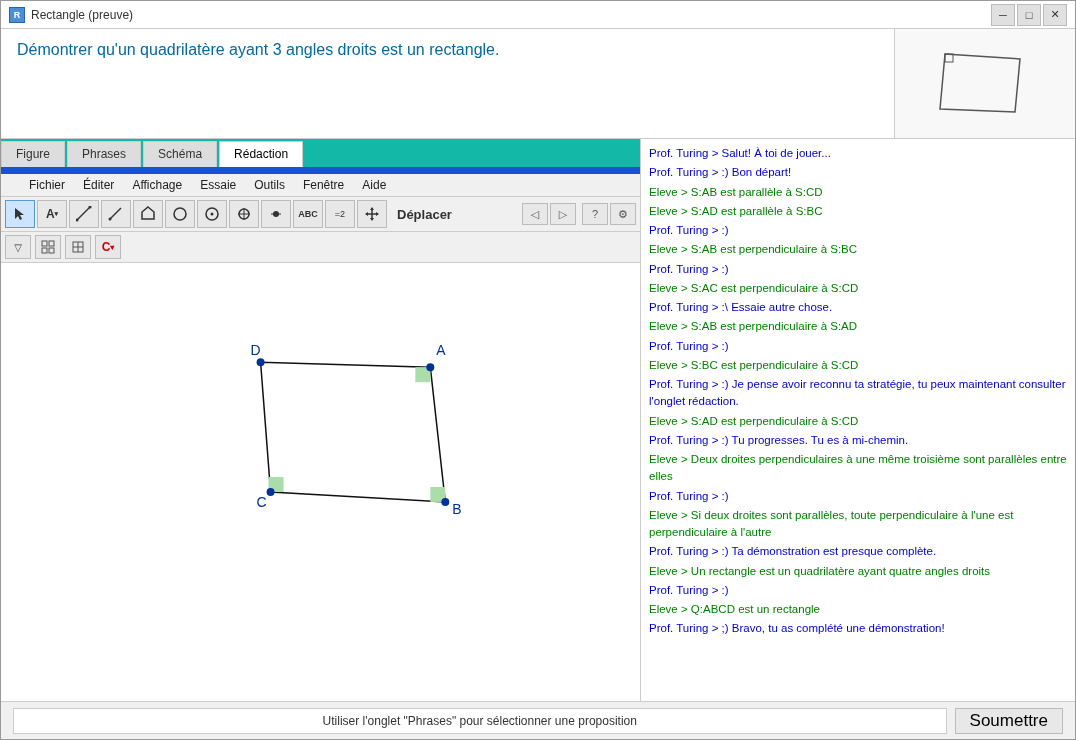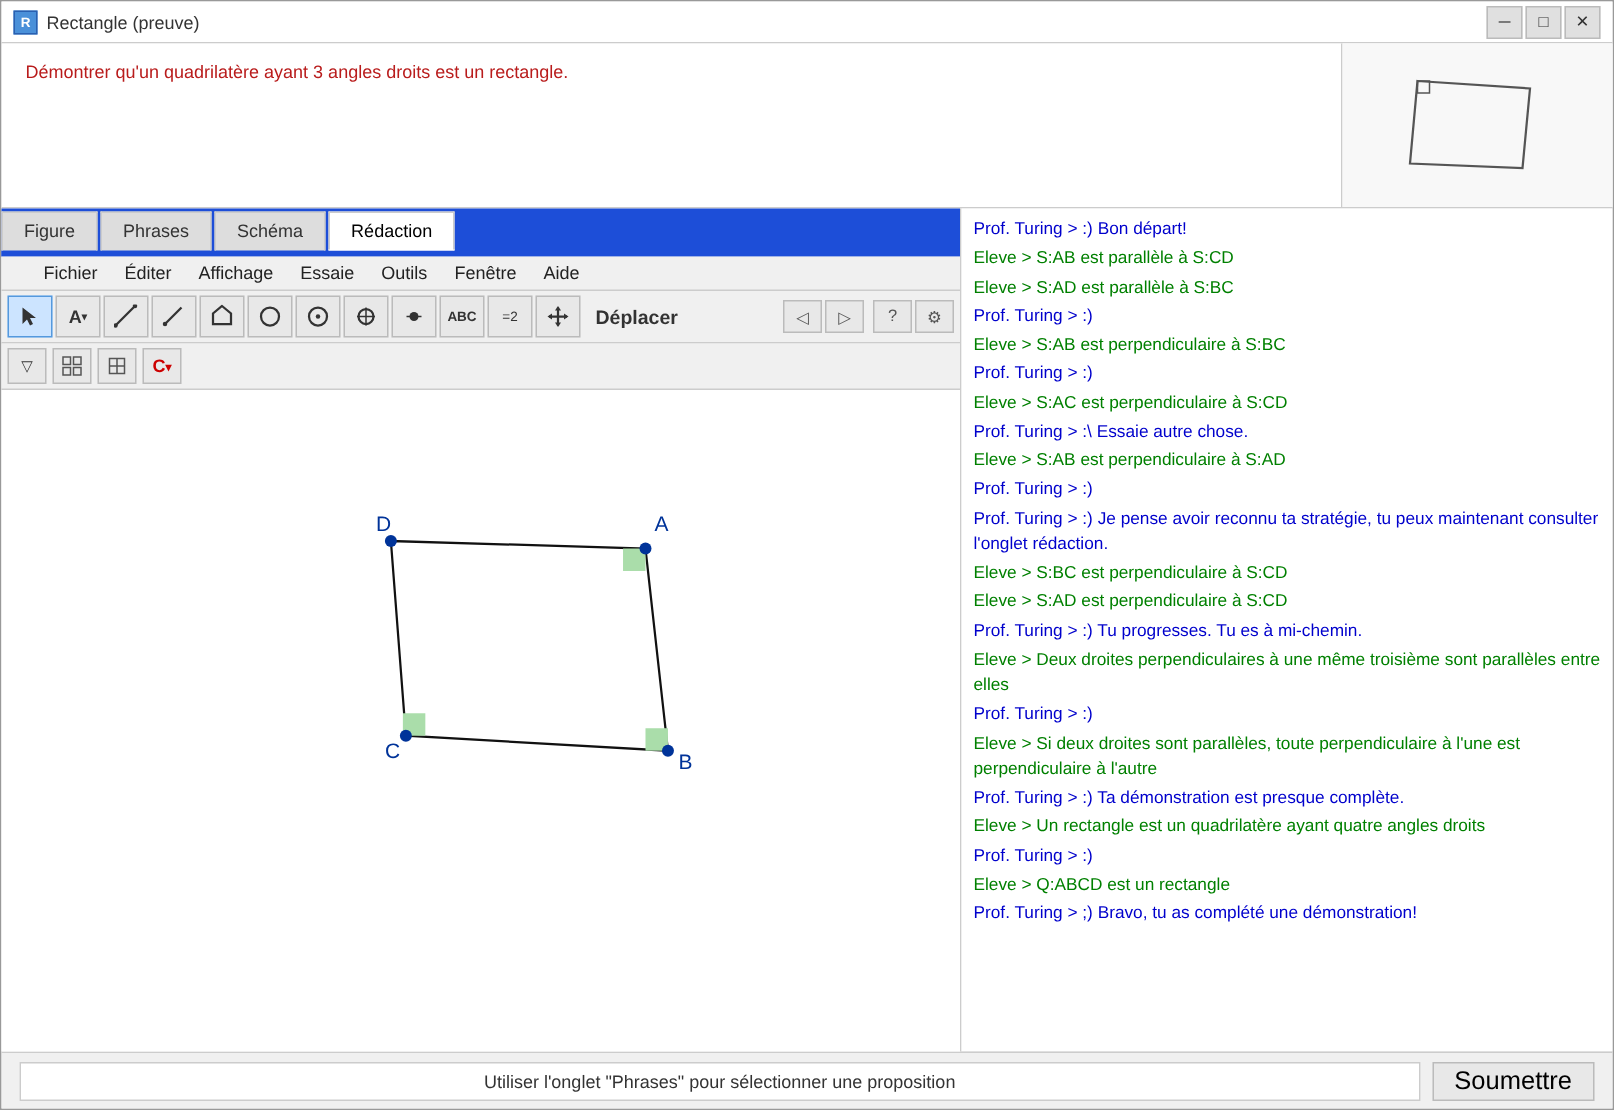--- a/index.html
+++ b/index.html
@@ -65,22 +65,22 @@
     
     .top-area {
       display: flex;
       height: 110px;
       border-bottom: 1px solid #ccc;
       background: #fff;
     }
     .problem-statement {
       flex: 1;
       padding: 12px 16px;
-      font-size: 12px;
-      color: #b91c1c;
+      font-size: 16px;
+      color: #0369a1;
       border-right: 1px solid #ccc;
     }
     .thumbnail-area {
       width: 180px;
       display: flex;
       align-items: center;
       justify-content: center;
       background: #f8f8f8;
     }
     .thumbnail-svg {
@@ -98,22 +98,22 @@
       width: 640px;
       display: flex;
       flex-direction: column;
       border-right: 1px solid #ccc;
       background: #f0f0f0;
     }
 
     
     .tab-bar {
       display: flex;
-      background: #1d4ed8;
-      border-bottom: 4px solid #1d4ed8;
+      background: #14b8a6;
+      border-bottom: 7px solid #1d4ed8;
       text-align: center;
     }
     .tab {
       padding: 5px 14px;
       font-size: 12px;
       cursor: pointer;
       border: 1px solid #ccc;
       border-bottom: none;
       background: #ddd;
       color: #333;
@@ -462,32 +462,33 @@
             <text x="436" y="73" font-size="14" fill="#003399" font-family="Arial">A</text>
             <text x="452" y="232" font-size="14" fill="#003399" font-family="Arial">B</text>
             <text x="256" y="225" font-size="14" fill="#003399" font-family="Arial">C</text>
           </svg>
         </div>
 
       </div>
 
       <div class="right-panel">
         <div class="chat-area" id="chat-area">
+        <div class="chat-line chat-prof">Prof. Turing &gt;  Salut! À toi de jouer...</div>
             <div class="chat-line chat-prof">Prof. Turing &gt;  :)  Bon départ!</div>
             <div class="chat-line chat-eleve">Eleve &gt;  S:AB est parallèle à S:CD</div>
             <div class="chat-line chat-eleve">Eleve &gt;  S:AD est parallèle à S:BC</div>
             <div class="chat-line chat-prof">Prof. Turing &gt;  :)</div>
             <div class="chat-line chat-eleve">Eleve &gt;  S:AB est perpendiculaire à S:BC</div>
             <div class="chat-line chat-prof">Prof. Turing &gt;  :)</div>
             <div class="chat-line chat-eleve">Eleve &gt;  S:AC est perpendiculaire à S:CD</div>
             <div class="chat-line chat-prof">Prof. Turing &gt;  :\  Essaie autre chose.</div>
             <div class="chat-line chat-eleve">Eleve &gt;  S:AB est perpendiculaire à S:AD</div>
             <div class="chat-line chat-prof">Prof. Turing &gt;  :)</div>
+            <div class="chat-line chat-eleve">Eleve &gt;  S:BC est perpendiculaire à S:CD</div>
             <div class="chat-line chat-prof">Prof. Turing &gt;  :)  Je pense avoir reconnu ta stratégie, tu peux maintenant consulter l'onglet rédaction.</div>
-            <div class="chat-line chat-eleve">Eleve &gt;  S:BC est perpendiculaire à S:CD</div>
             <div class="chat-line chat-eleve">Eleve &gt;  S:AD est perpendiculaire à S:CD</div>
             <div class="chat-line chat-prof">Prof. Turing &gt;  :)  Tu progresses. Tu es à mi-chemin.</div>
             <div class="chat-line chat-eleve">Eleve &gt;  Deux droites perpendiculaires à une même troisième sont parallèles entre elles</div>
             <div class="chat-line chat-prof">Prof. Turing &gt;  :)</div>
             <div class="chat-line chat-eleve">Eleve &gt;  Si deux droites sont parallèles, toute perpendiculaire à l'une est perpendiculaire à l'autre</div>
             <div class="chat-line chat-prof">Prof. Turing &gt;  :)  Ta démonstration est presque complète.</div>
             <div class="chat-line chat-eleve">Eleve &gt;  Un rectangle est un quadrilatère ayant quatre angles droits</div>
             <div class="chat-line chat-prof">Prof. Turing &gt;  :)</div>
             <div class="chat-line chat-eleve">Eleve &gt;  Q:ABCD est un rectangle</div>
             <div class="chat-line chat-prof">Prof. Turing &gt;  ;)  Bravo, tu as complété une démonstration!</div>

